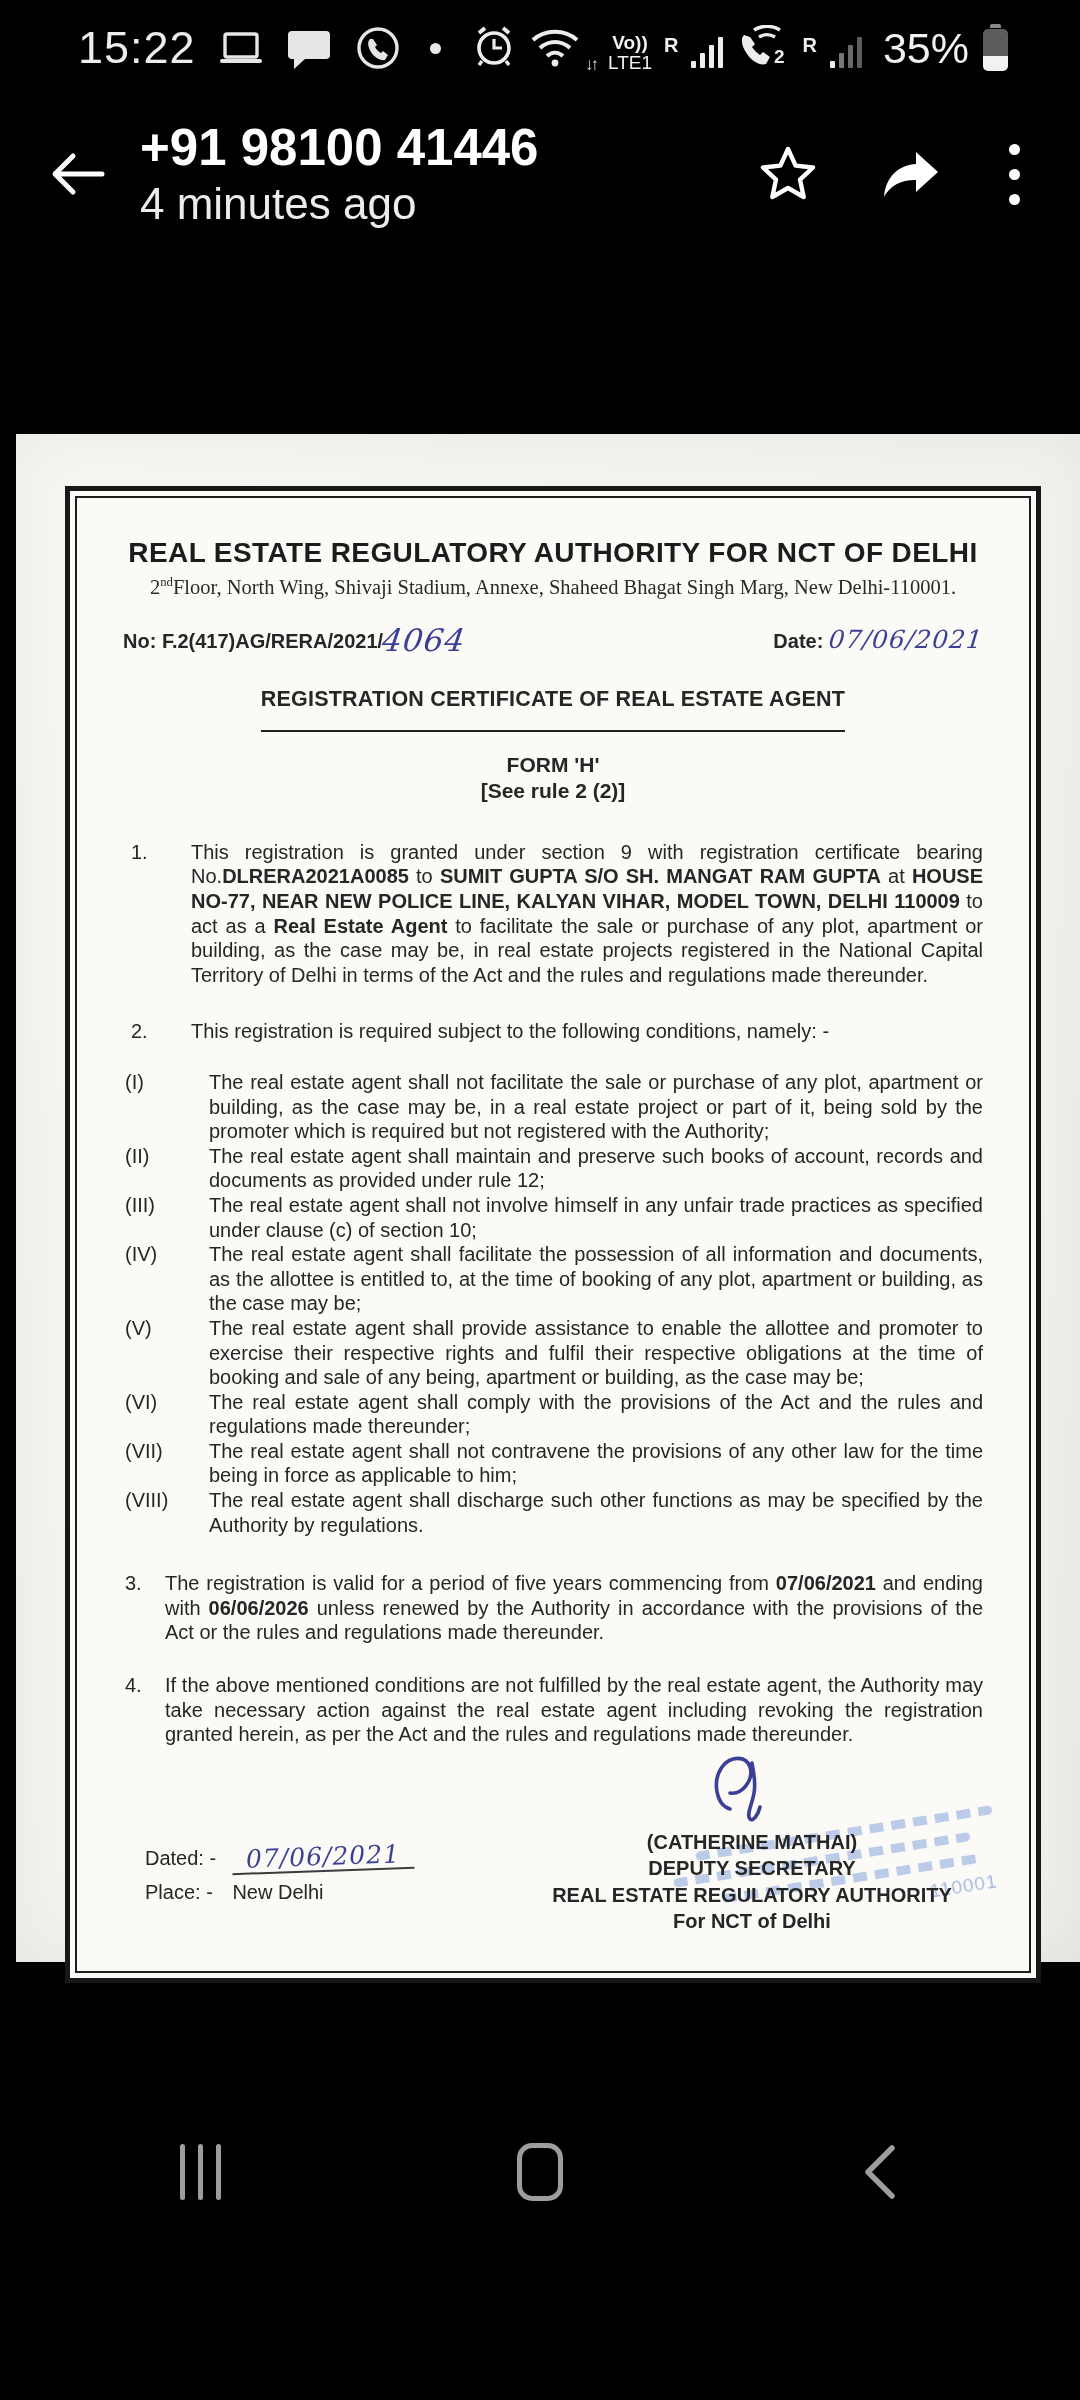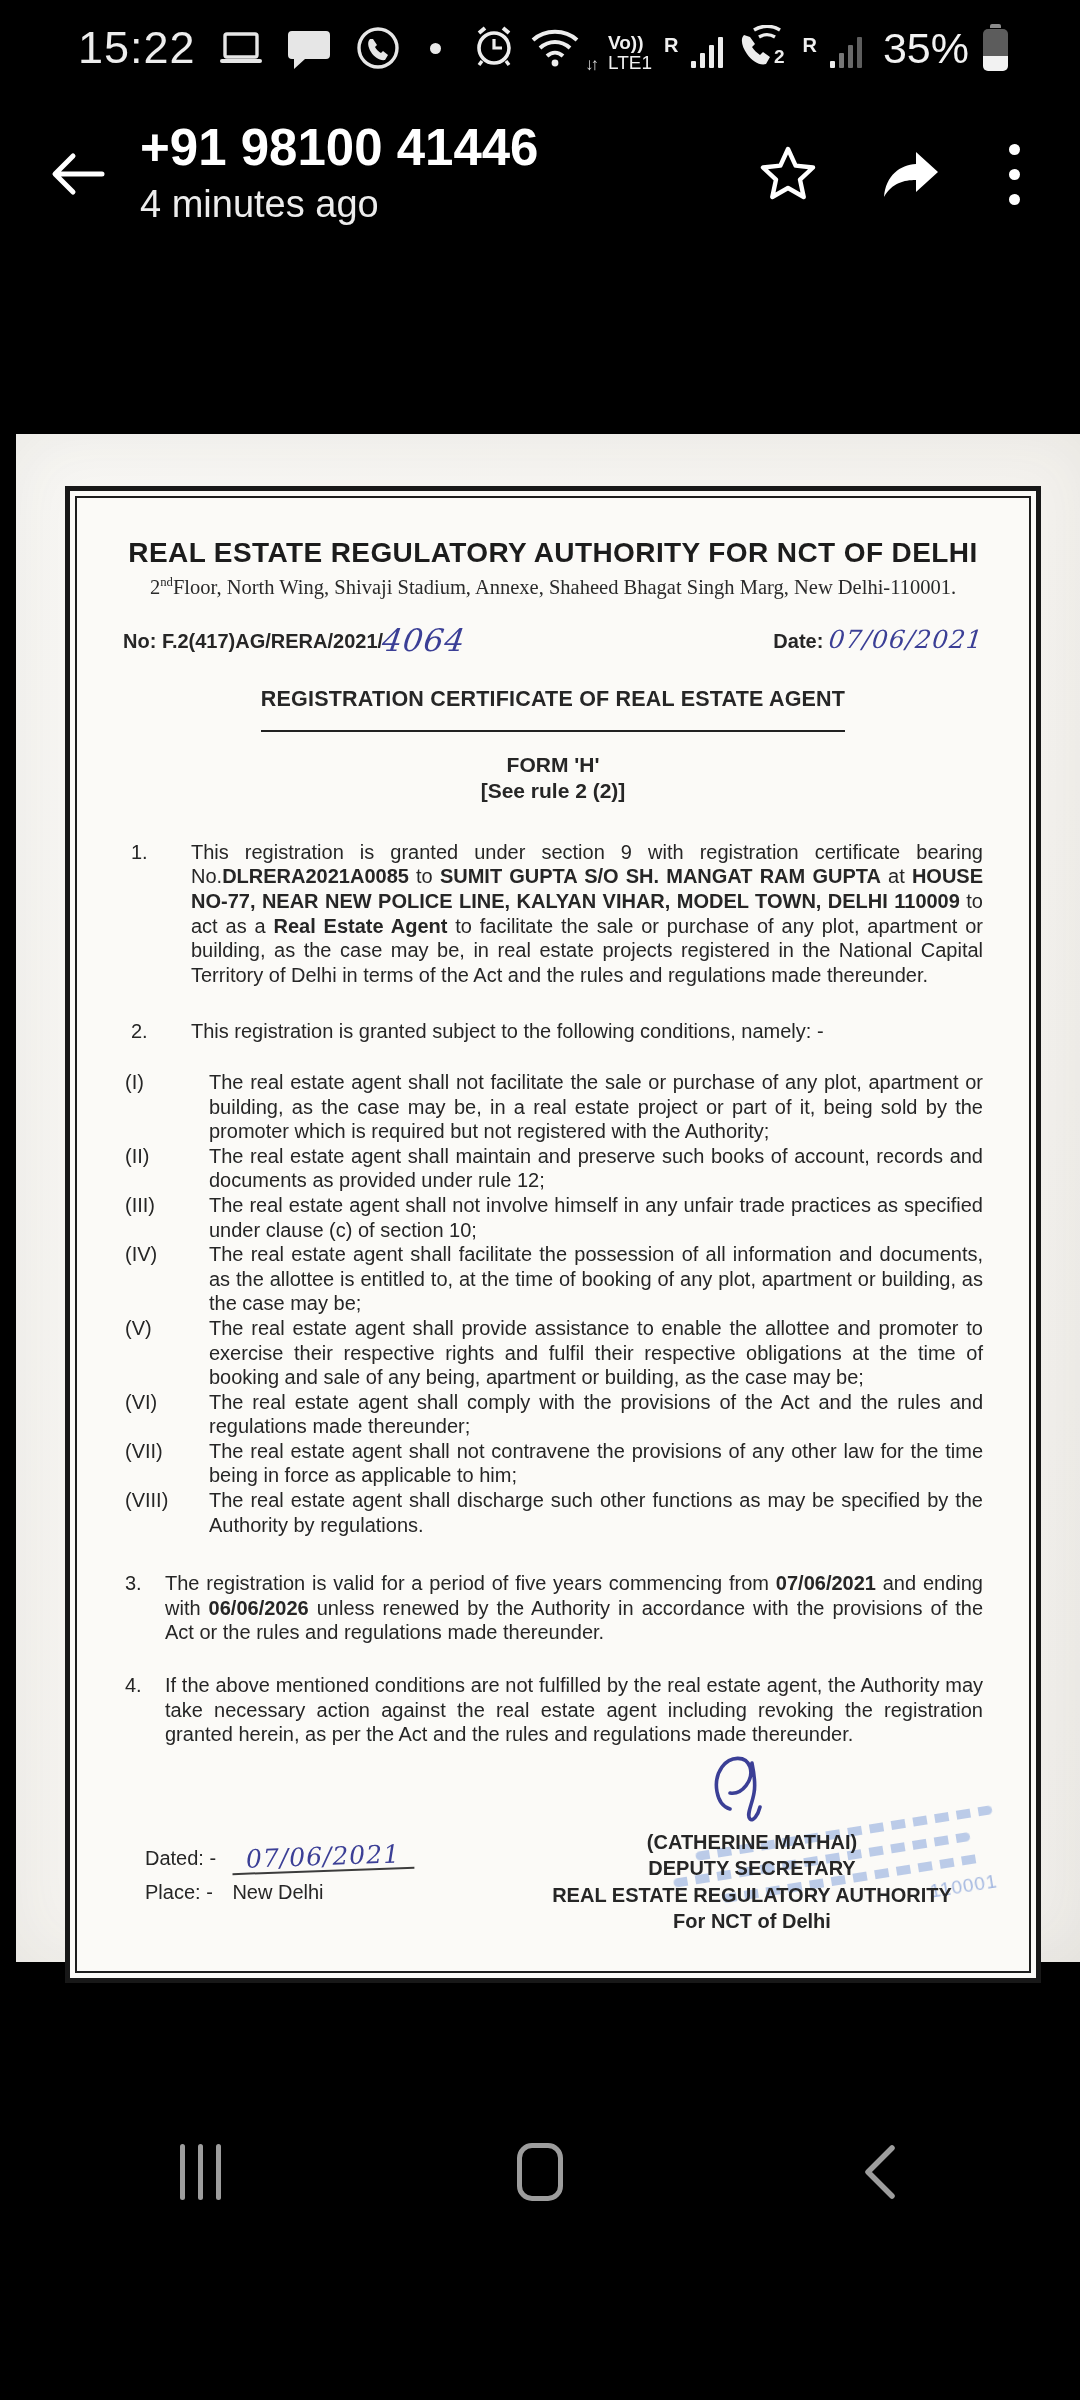--- a/index.html
+++ b/index.html
@@ -8,38 +8,38 @@
 
   
   .status-bar{position:absolute;top:0;left:0;width:1080px;height:96px;
     display:flex;align-items:center;justify-content:space-between;
     padding:0 72px 0 78px;box-sizing:border-box;color:#ededed;}
   .sb-left{display:flex;align-items:center;gap:22px;}
   .sb-time{font-size:45px;letter-spacing:1px;}
   .sb-right{display:flex;align-items:flex-end;gap:12px;}
   .sb-icon{display:inline-flex;align-items:center;}
   .volte{display:flex;flex-direction:column;line-height:20px;font-size:19px;font-weight:bold;
-         color:#f0f0f0;text-align:left;}
+         color:#f0f0f0;text-align:center;}
   .rbadge{font-size:20px;font-weight:bold;color:#f0f0f0;margin-bottom:16px;}
   .battery{position:relative;width:25px;height:42px;border-radius:5px;overflow:hidden;
     background:linear-gradient(to top,#f2f2f2 0 36%,#5c5c5c 36%);margin-bottom:2px;}
   .battery:before{content:"";position:absolute;top:0;left:0;right:0;height:0;}
   .batt-wrap{display:flex;flex-direction:column;align-items:center;}
   .batt-nub{width:11px;height:4px;background:#8a8a8a;border-radius:2px 2px 0 0;margin-bottom:1px;}
   .sb-pct{font-size:43px;color:#f2f2f2;margin:0 2px 0 6px;}
   .notif-dot{width:11px;height:11px;border-radius:50%;background:#e9e9e9;margin-left:6px;}
   .wifi-arrows{font-size:17px;color:#dcdcdc;letter-spacing:-3px;margin:0 0 -2px -8px;align-self:flex-end;}
 
   
   .app-header{position:absolute;top:96px;left:0;width:1080px;height:156px;
     display:flex;align-items:center;padding:0 36px 0 42px;box-sizing:border-box;color:#fff;}
   .back-btn{width:70px;height:70px;display:flex;align-items:center;justify-content:center;flex:none;}
   .hdr-text{margin-left:28px;flex:1;min-width:0;}
   .hdr-title{font-size:51px;font-weight:bold;line-height:56px;color:#fff;}
-  .hdr-sub{font-size:38px;line-height:48px;color:#ececec;margin-top:4px;}
+  .hdr-sub{font-size:44px;line-height:48px;color:#ececec;margin-top:4px;}
   .hdr-actions{display:flex;align-items:center;gap:26px;}
   .hdr-btn{width:96px;height:96px;display:flex;align-items:center;justify-content:center;}
   .dots{display:flex;flex-direction:column;gap:14px;}
   .dots i{width:11px;height:11px;border-radius:50%;background:#fff;}
 
   
   .page{position:absolute;top:434px;left:16px;width:1074px;height:1528px;
     background:linear-gradient(120deg,#f8f7f4 0%,#f4f2ee 55%,#efede9 100%);
     box-shadow:inset 0 0 70px rgba(60,55,45,.07);color:#262626;}
   .cert{width:966px;margin:52px auto 0;border:5px solid #181818;background:#fbfaf7;}
@@ -238,21 +238,21 @@
           <div>[See rule 2 (2)]</div>
         </div>
 
         <div class="num-para mt-p1">
           <span class="num">1.</span>
           <span class="ptext"><span>This registration is granted under section 9 with registration certificate bearing No.</span><span class="b">DLRERA2021A0085</span><span> to </span><span class="b">SUMIT GUPTA S/O SH. MANGAT RAM GUPTA</span><span> at </span><span class="b">HOUSE NO-77, NEAR NEW POLICE LINE, KALYAN VIHAR, MODEL TOWN, DELHI 110009</span><span> to act as a </span><span class="b">Real Estate Agent</span><span> to facilitate the sale or purchase of any plot, apartment or building, as the case may be, in real estate projects registered in the National Capital Territory of Delhi in terms of the Act and the rules and regulations made thereunder.</span></span>
         </div>
 
         <div class="num-para mt-p2">
           <span class="num">2.</span>
-          <span class="ptext">This registration is granted subject to the following conditions, namely: -</span>
+          <span class="ptext">This registration is required subject to the following conditions, namely: -</span>
         </div>
 
         <div class="conds">
           <div class="cond">
             <span class="clabel">(I)</span>
             <span class="ctext">The real estate agent shall not facilitate the sale or purchase of any plot, apartment or building, as the case may be, in a real estate project or part of it, being sold by the promoter which is required but not registered with the Authority;</span>
           </div>
           <div class="cond">
             <span class="clabel">(II)</span>
             <span class="ctext">The real estate agent shall maintain and preserve such books of account, records and documents as provided under rule 12;</span>

